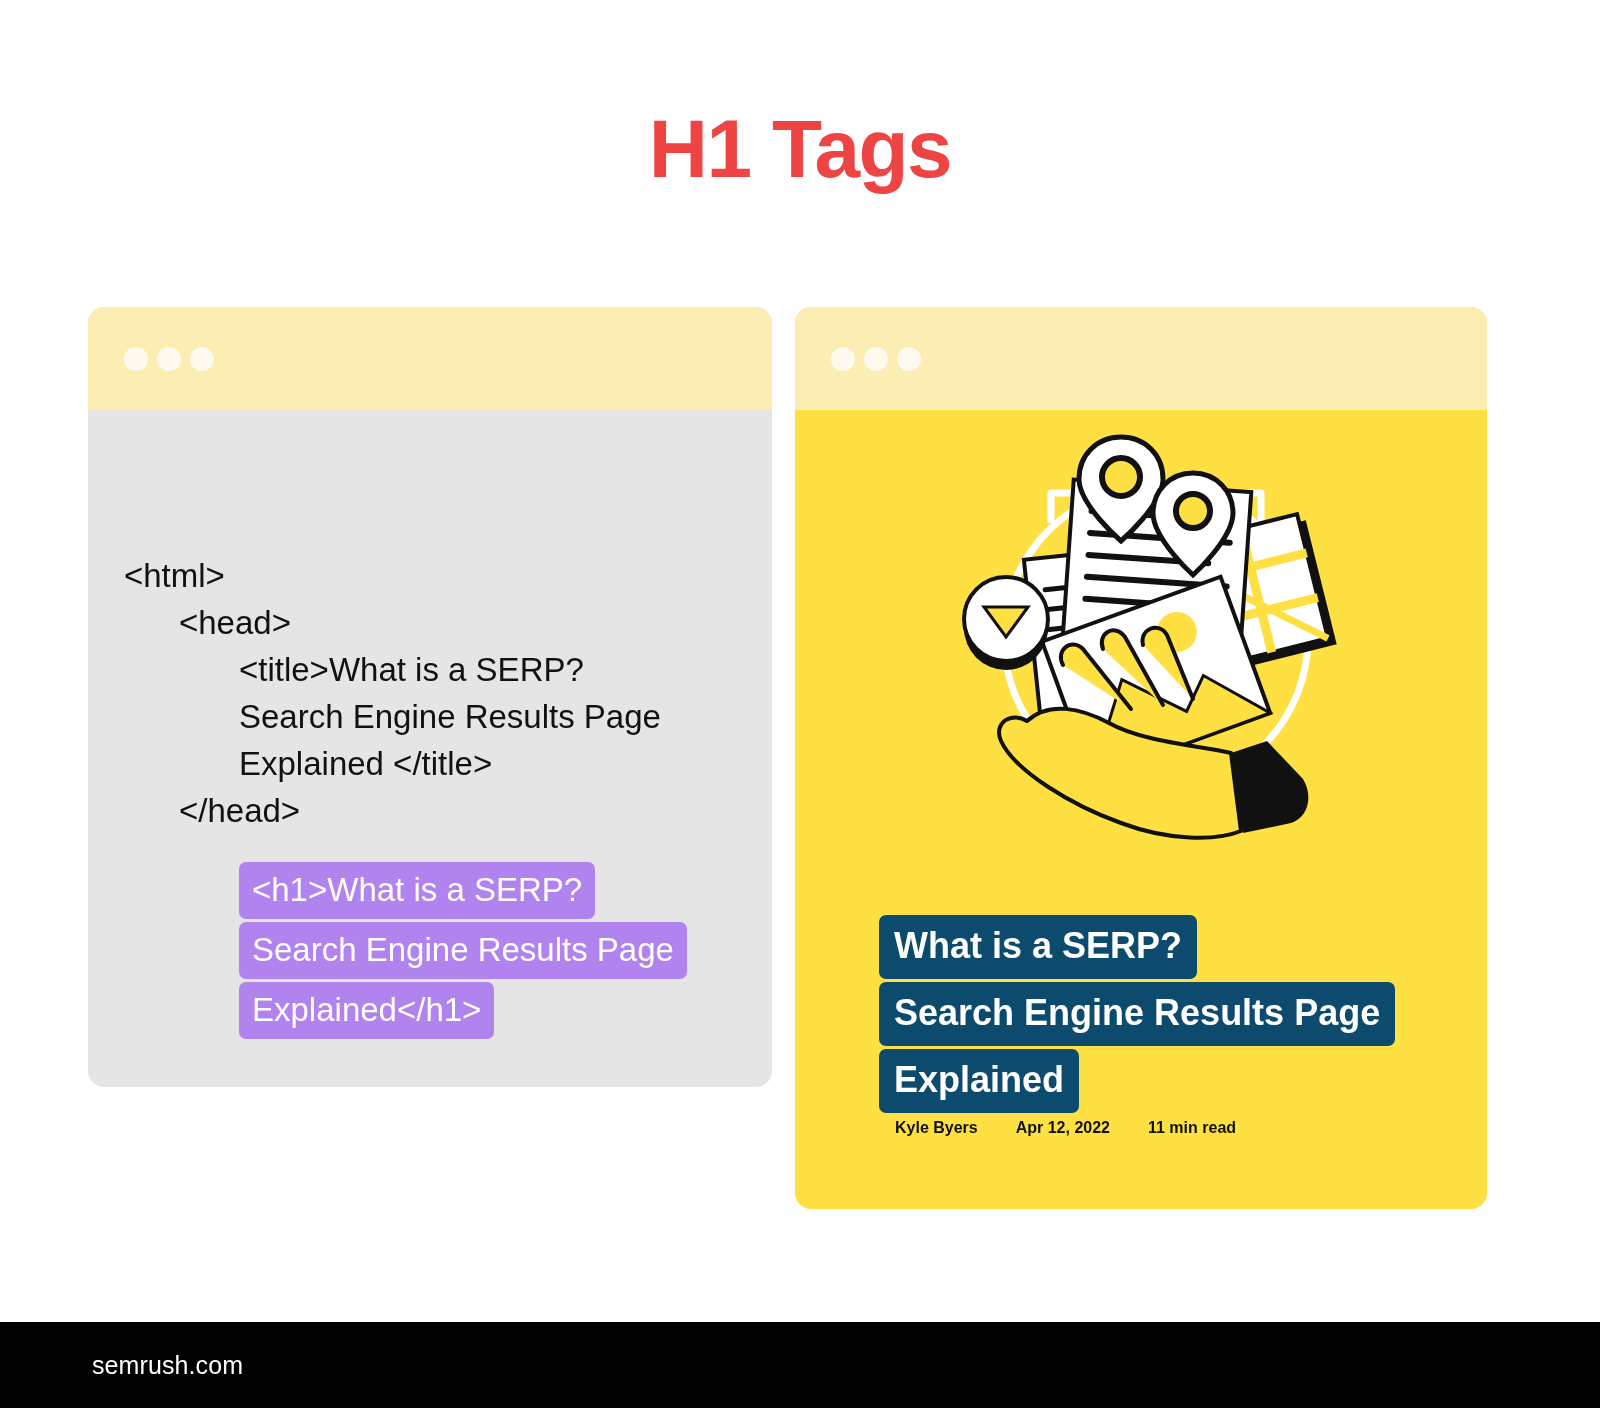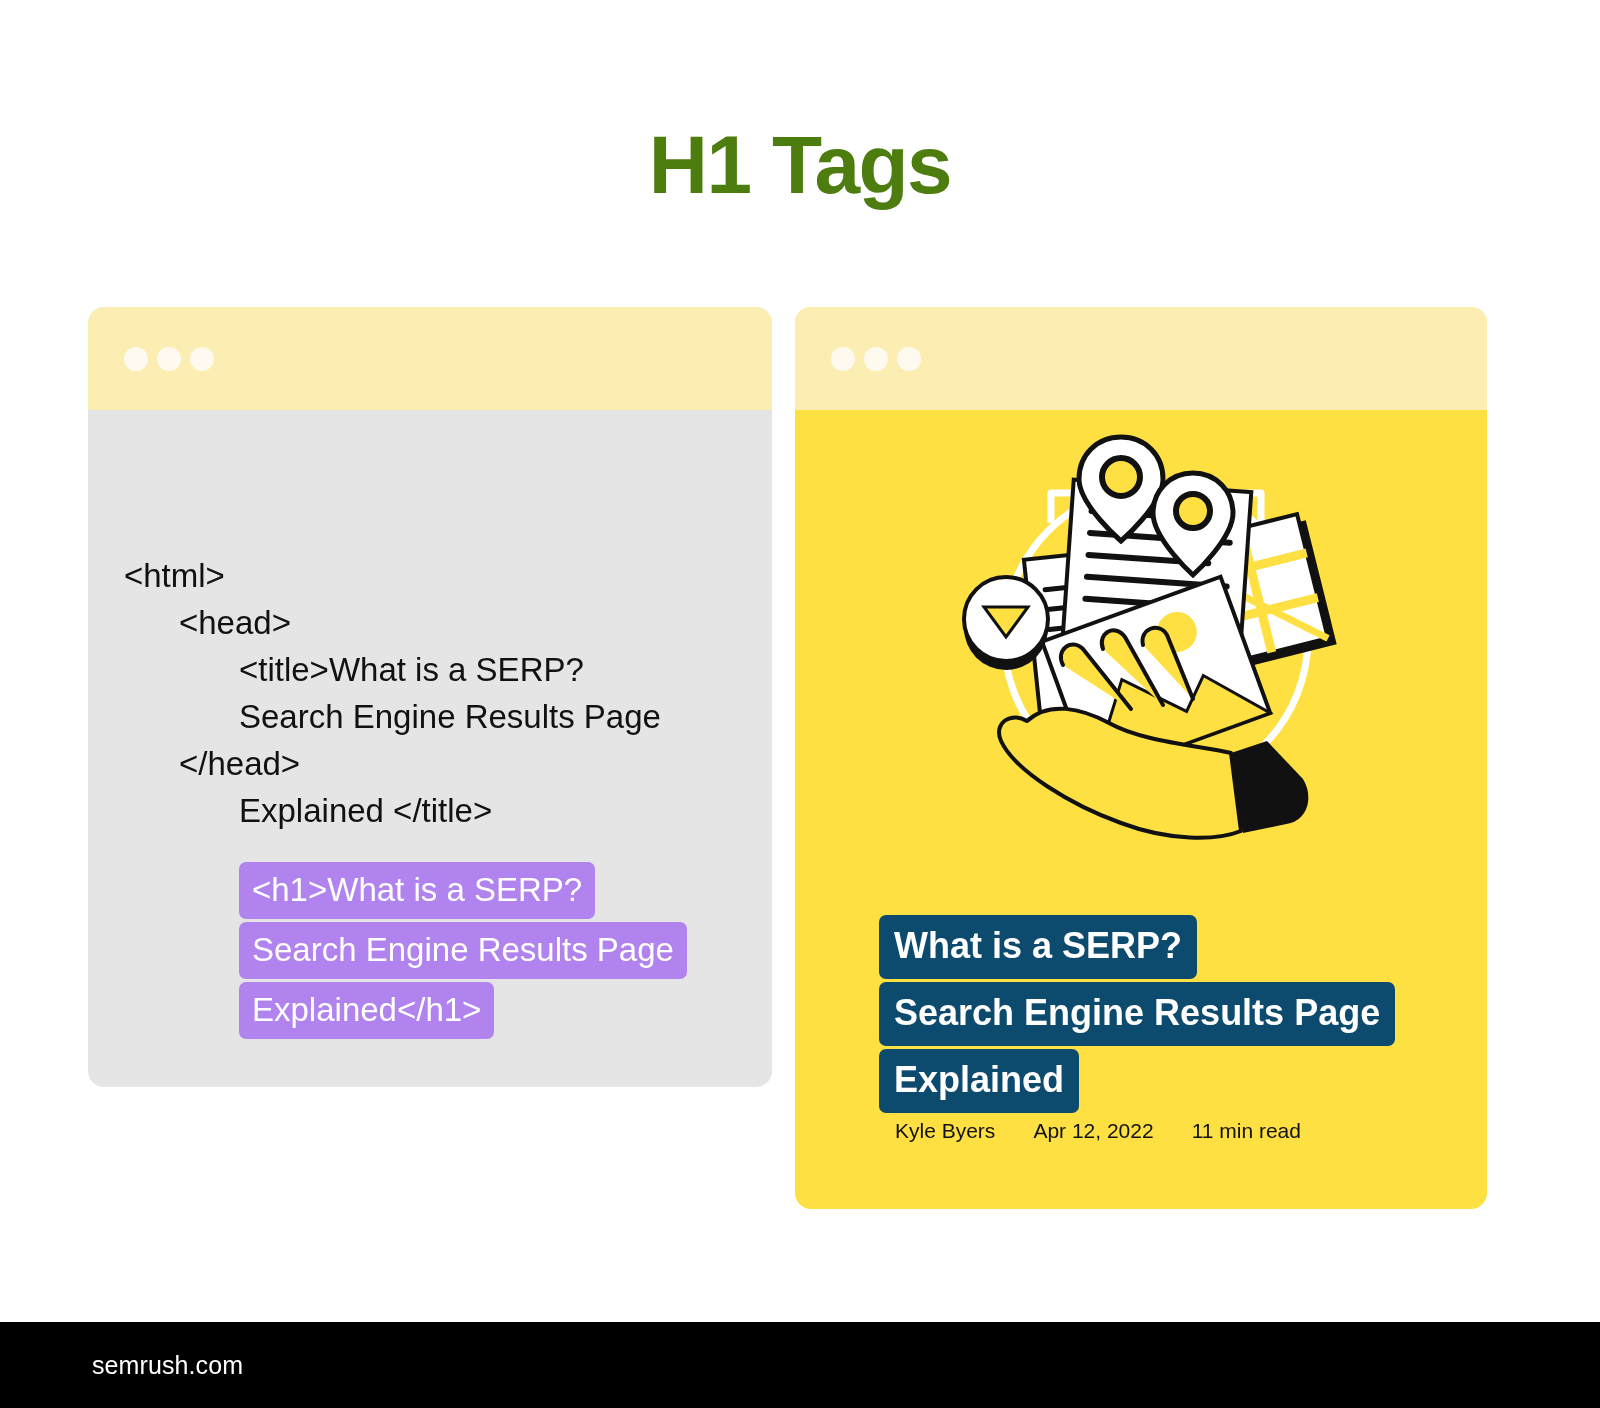--- a/index.html
+++ b/index.html
@@ -12,23 +12,22 @@
   }
 
   
   .page-title {
     position:absolute;
     top:108px; left:0; width:1600px;
     text-align:center;
     font-size:82px;
     font-weight:700;
     letter-spacing:-1.5px;
-    color:#4d7c0f;
+    color:#ef4444;
     line-height:1;
-    margin-top:16px;
   }
 
   
   .panel {
     position:absolute;
     border-radius:16px;
     overflow:hidden;
   }
   .panel-left  { left:88px;  top:307px; width:684px; height:780px; background:#e5e5e5; }
   .panel-right { left:795px; top:307px; width:692px; height:902px; background:#ffe043; }
@@ -98,22 +97,22 @@
     padding:13px 15px 15px 15px;
     border-radius:7px;
     margin-bottom:3px;
     white-space:pre;
   }
   .meta-row {
     position:absolute;
     top:812px; left:100px;
     display:flex;
     gap:38px;
-    font-size:21px;
-    font-weight:400;
+    font-size:16px;
+    font-weight:700;
     color:#111111;
   }
 
   
   .footer {
     position:absolute;
     left:0; bottom:0; width:1600px; height:86px;
     background:#000000;
     display:flex;
     align-items:center;
@@ -140,22 +139,22 @@
     <span class="dot"></span>
     <span class="dot"></span>
     <span class="dot"></span>
   </div>
 
   <div class="code-area">
     <div class="code-line">&lt;html&gt;</div>
     <div class="code-line indent-1">&lt;head&gt;</div>
     <div class="code-line indent-2">&lt;title&gt;What is a SERP?</div>
     <div class="code-line indent-3">Search Engine Results Page</div>
+    <div class="code-line indent-3">Explained &lt;/title&gt;</div>
     <div class="code-line indent-1">&lt;/head&gt;</div>
-    <div class="code-line indent-3">Explained &lt;/title&gt;</div>
 
     <div class="code-gap"></div>
 
     <div class="hl-wrap">
       <div><span class="hl">&lt;h1&gt;What is a SERP?</span></div>
       <div><span class="hl">Search Engine Results Page</span></div>
       <div><span class="hl">Explained&lt;/h1&gt;</span></div>
     </div>
   </div>
 </div>

